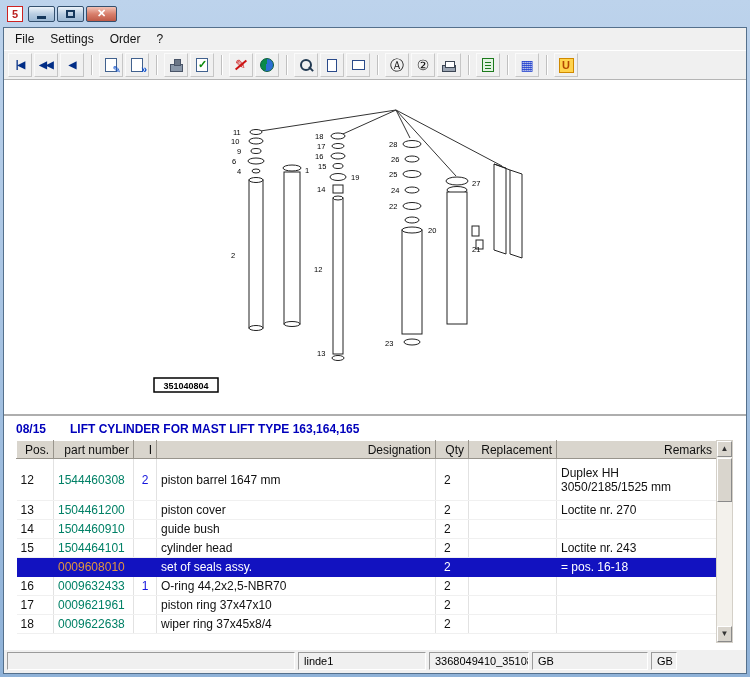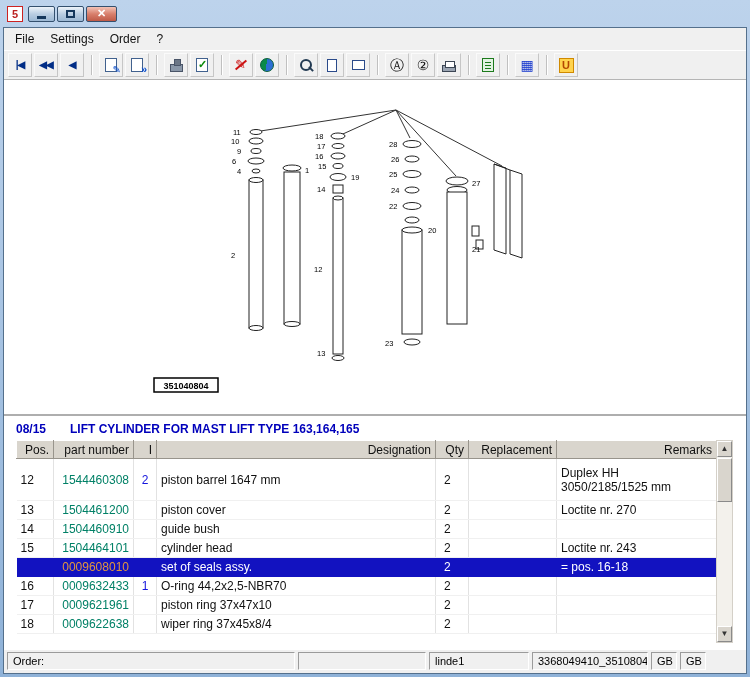--- a/index.html
+++ b/index.html
@@ -63,21 +63,21 @@
 
   .parts { flex:1; background:#fff; position:relative; padding:3px 0 0 12px; overflow:hidden; }
   .parts-title { height:21px; line-height:21px; font-size:12px; font-weight:bold; color:var(--panel-title,#0000bb); }
   .parts-title .page { margin-right:24px; }
   table.parts-table { border-collapse:collapse; table-layout:fixed; width:700px; font-size:12px; color:#111; }
   th { background:#d9d5cd; border:1px solid; border-color:#fff #98948c #98948c #fff; font-weight:normal; text-align:right; padding:1px 4px; height:18px; font-size:12px; white-space:nowrap; overflow:hidden; }
   td { padding:0 4px; border-right:1px solid #e2e2e2; border-bottom:1px solid #f0f0f0; height:19px; white-space:nowrap; overflow:hidden; vertical-align:middle; }
   td div { line-height:14px; }
   tr.partial td { height:12px; vertical-align:bottom; }
   tr.tall td { height:42px; }
-  td.part { color:var(--part-number,#008066);text-align:right; }
+  td.part { color:var(--part-number,#008066); }
   td.i { color:#1515dd; text-align:center; padding:0 1px; }
   td.qty { padding-left:8px; }
   tr.selected td { background:var(--selection-bg,#1212c0); color:var(--selection-text,#fff); border-color:var(--selection-bg,#1212c0); }
   tr.selected td.part { color:var(--selection-part,#e09540); }
 
   .vscroll { position:absolute; top:24px; left:712px; width:17px; height:203px; background:#f3f1ec; border:1px solid #d4d0c8; }
   .sbtn { width:15px; height:16px; background:#d9d5cd; border:1px solid; border-color:#fff #8a8a8a #8a8a8a #fff; font-size:8px; text-align:center; line-height:14px; color:#333; padding:0; display:block; }
   .sbtn.down { position:absolute; bottom:0; left:0; }
   .sthumb { position:absolute; top:17px; left:0; width:15px; height:44px; background:#d9d5cd; border:1px solid; border-color:#fff #8a8a8a #8a8a8a #fff; }
 
@@ -364,21 +364,20 @@
           </tbody>
       </table>
       <div class="vscroll">
         <button class="sbtn up"><span>▲</span></button>
         <div class="sthumb"></div>
         <button class="sbtn down"><span>▼</span></button>
       </div>
     </div>
 
     <div class="statusbar">
-        <div class="spanel">Order:</div>
         <div class="spanel"></div>
         <div class="spanel">linde1</div>
         <div class="spanel">3368049410_3510804</div>
         <div class="spanel">GB</div>
         <div class="spanel">GB</div>
       </div>
 
   </div>
 </div>
 

